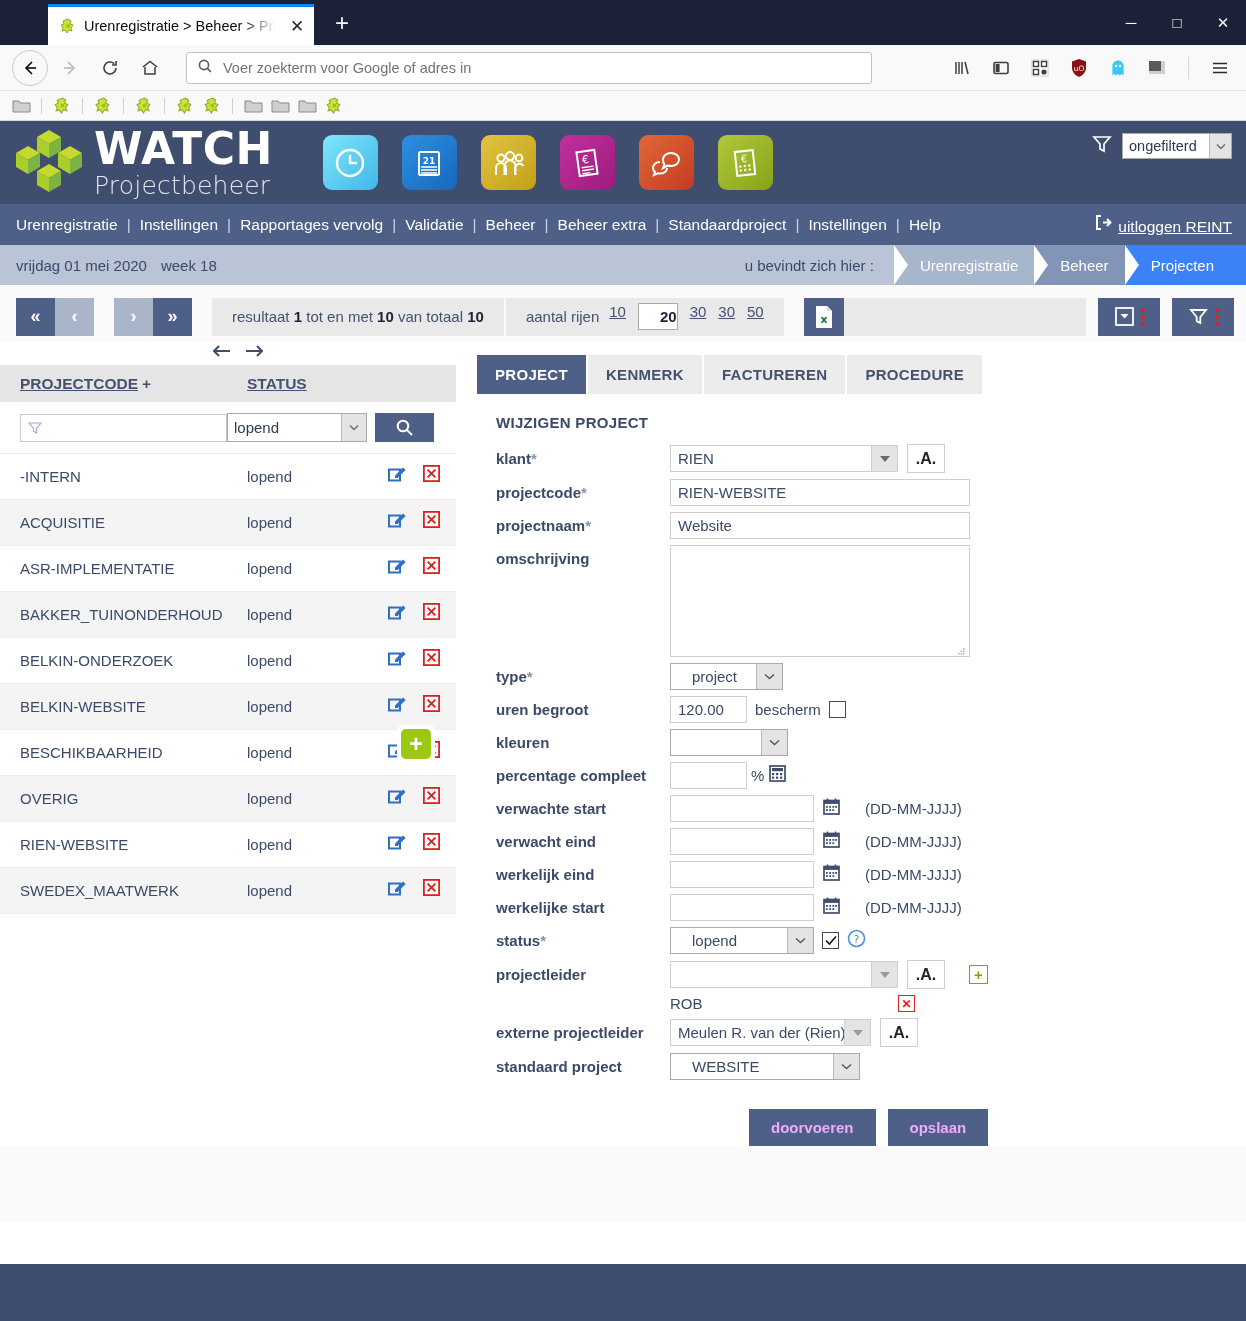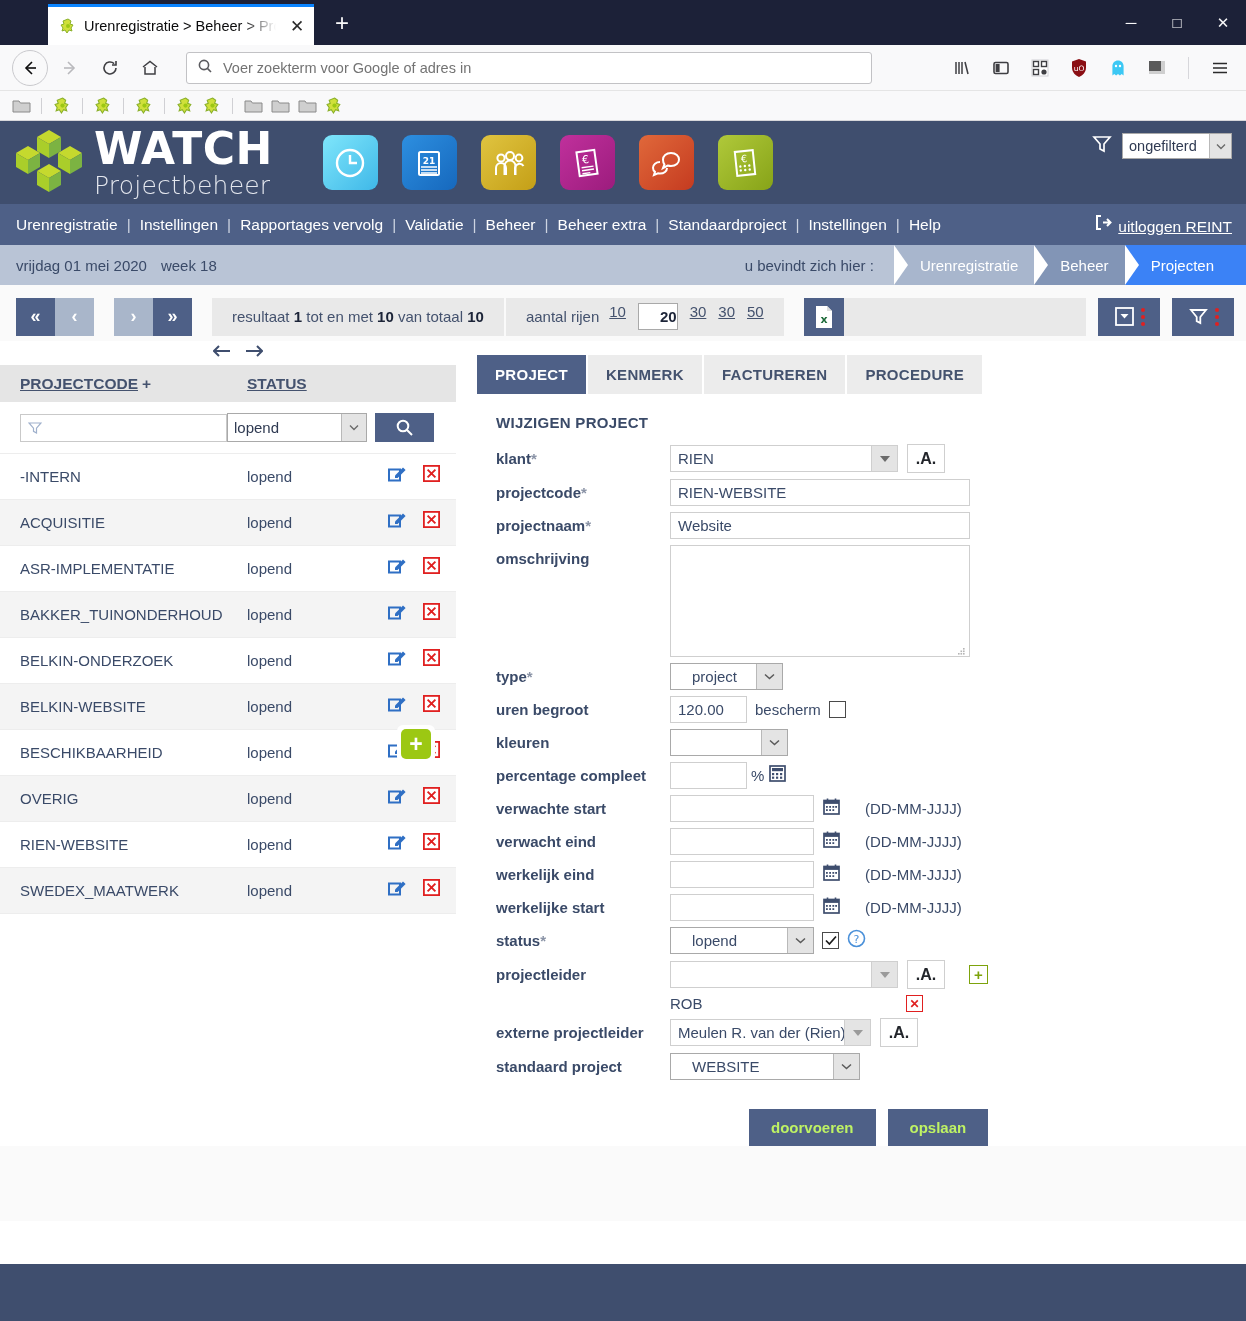--- a/index.html
+++ b/index.html
@@ -299,21 +299,21 @@
     display: inline-flex; align-items: center; justify-content: center;
     font-size: 15px; font-weight: bold; line-height: 1; background: #fff;
   }
   .delbox {
     width: 17px; height: 17px; border: 1px solid #e02020; color: #e02020;
     display: inline-flex; align-items: center; justify-content: center;
     font-size: 12px; font-weight: bold; line-height: 1; background: #fff;
   }
   .btnrow { margin: 26px 0 0 0; display: flex; gap: 12px; padding-left: 272px; }
   .primary {
-    background: #4e6087; color: #bef264; border: none; font-weight: bold;
+    background: #4e6087; color: #f0abfc; border: none; font-weight: bold;
     font-size: 15px; padding: 10px 22px; font-family: "Liberation Sans", sans-serif;
   }
   .footer { height: 88px; background: #3f4e6e; margin-top: 43px; }
   .whitegap { height: 75px; background: #fafafa; }
 </style>
 </head>
 <body>
 
 <div class="browser">
 
@@ -1184,21 +1184,21 @@
                     </span>
               </div>
               <div class="abtn">.A.</div>
               <span class="plussm" style="margin-left:16px">+</span>
             </div>
           </td>
         </tr>
         <tr>
           <td class="lbl"></td>
           <td>
-            <div class="cell-flex" style="gap:8px">
+            <div class="cell-flex" style="gap:0">
               <span class="hint" style="width:228px">ROB</span>
               <span class="delbox">✕</span>
             </div>
           </td>
         </tr>
         <tr>
           <td class="lbl">externe projectleider</td>
           <td>
             <div class="cell-flex">
               <div class="combo" style="width:201px">

